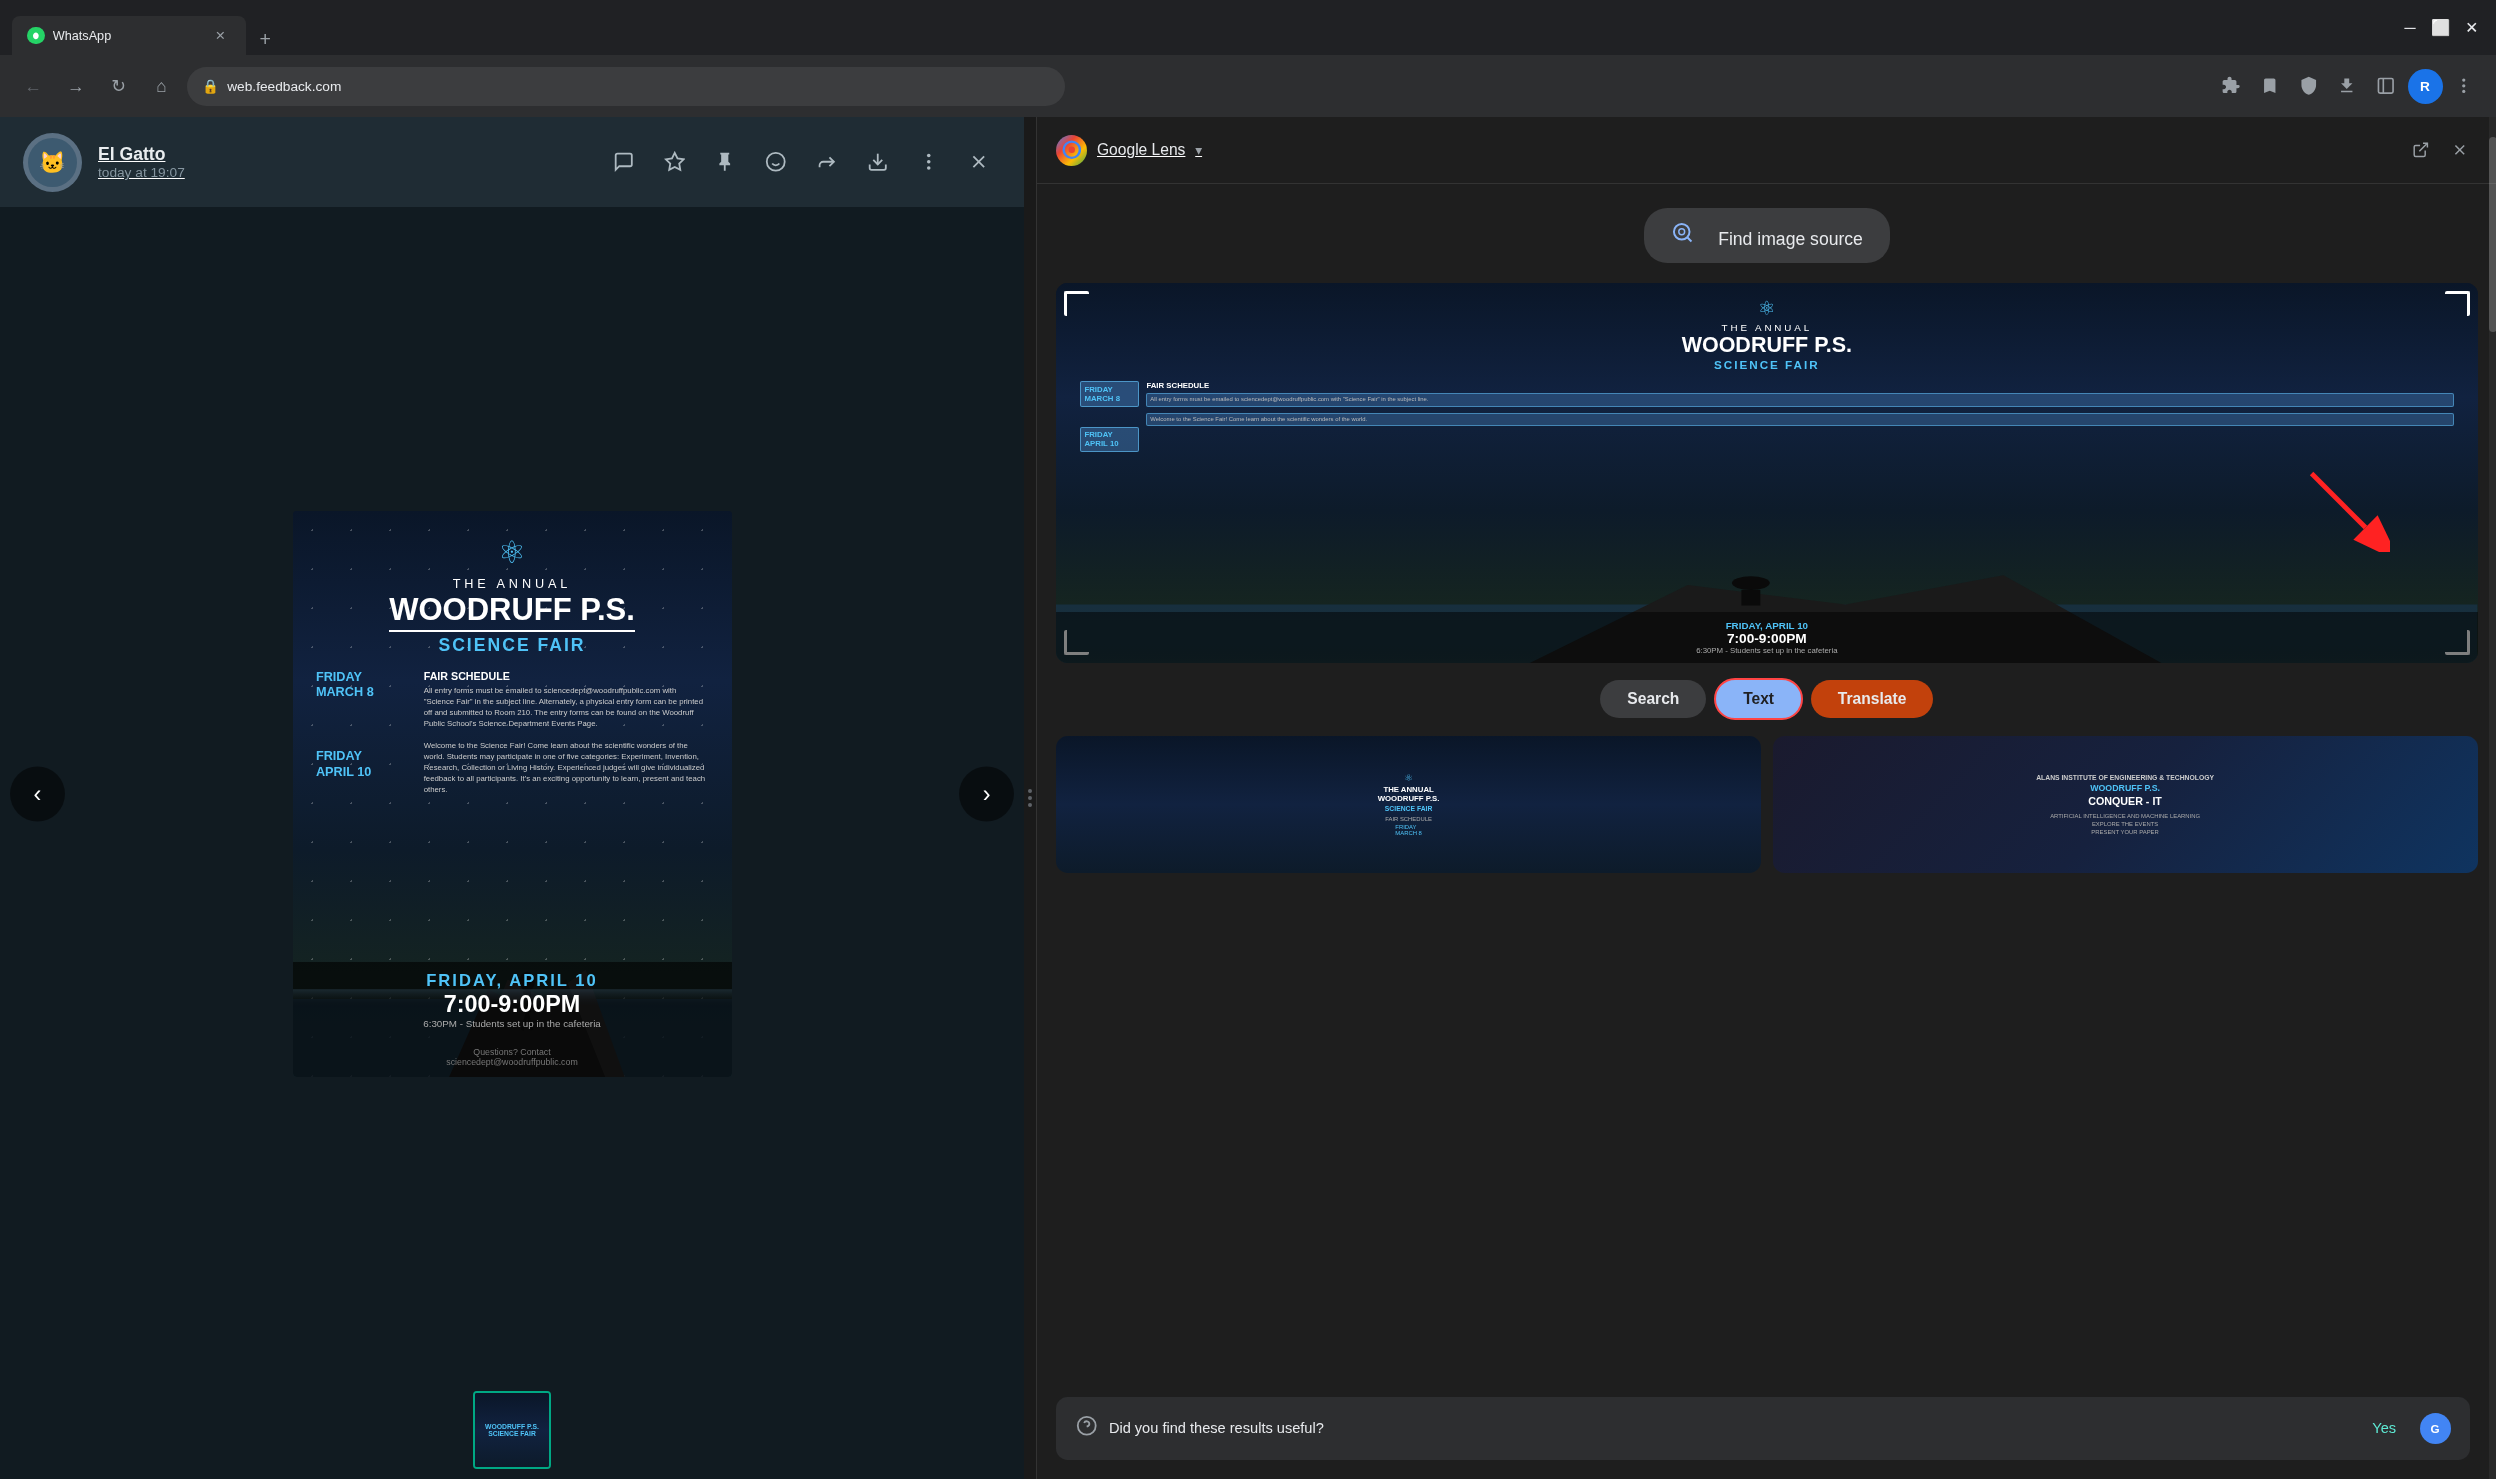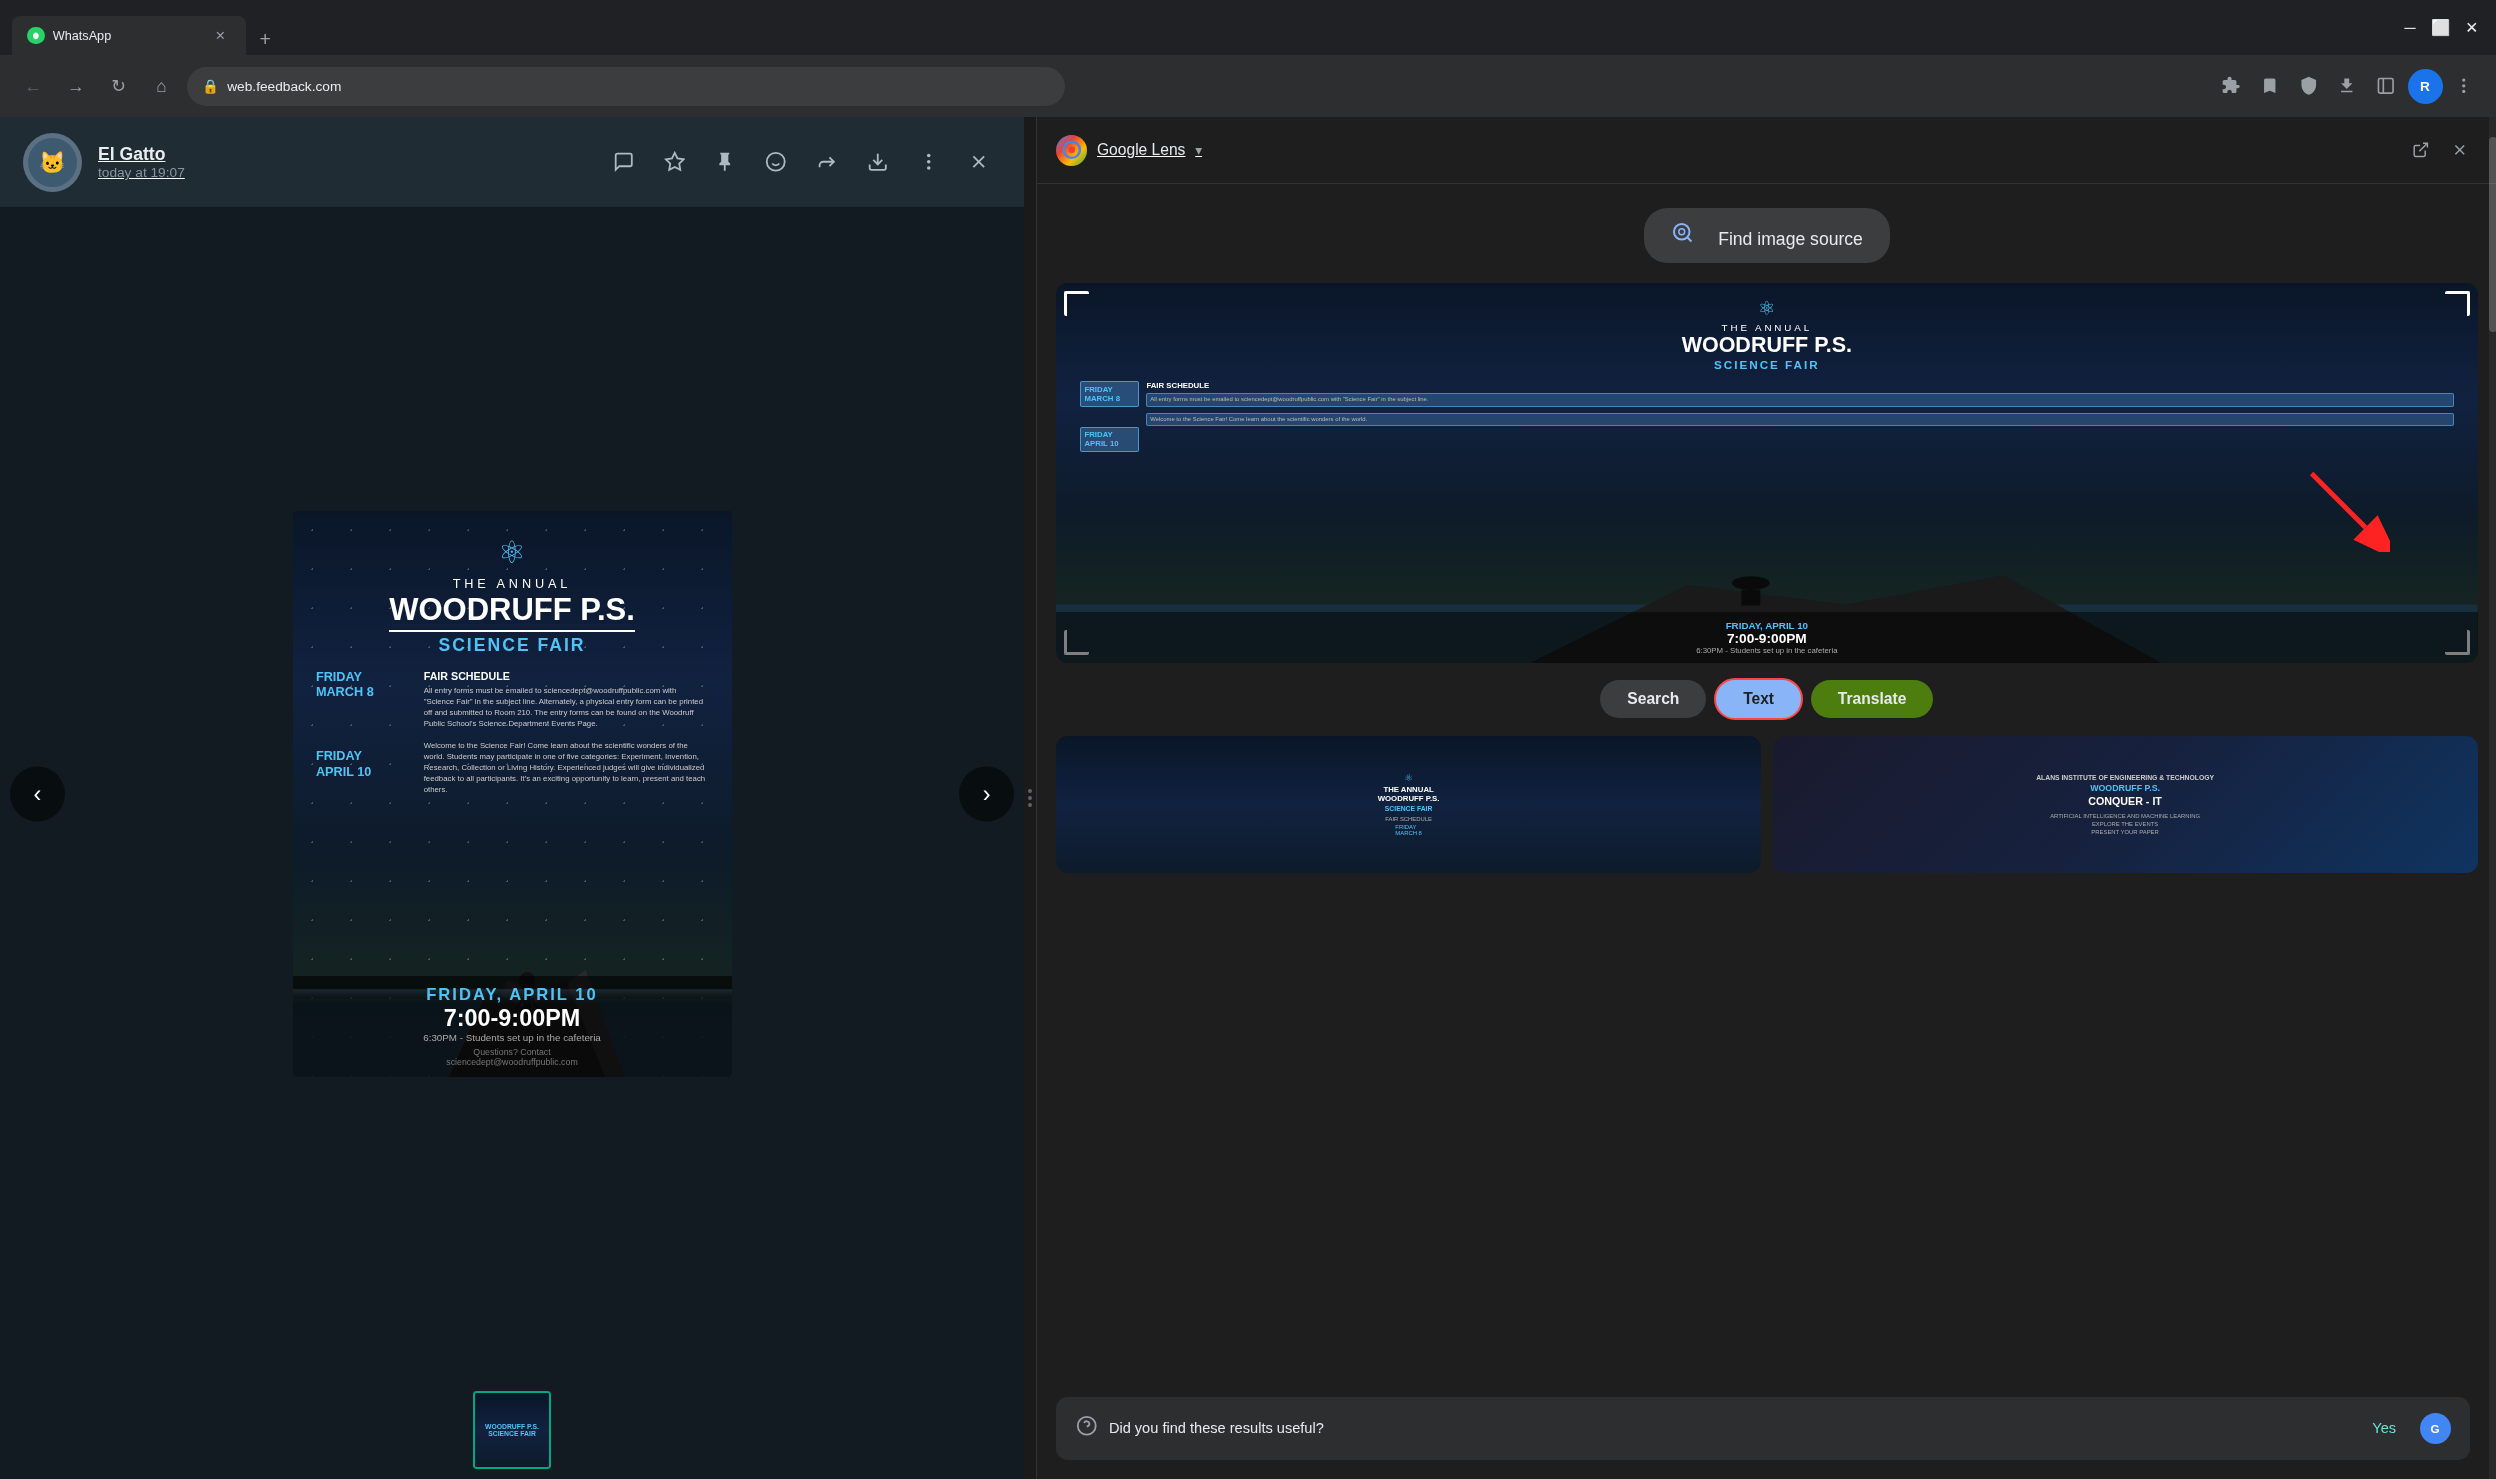--- a/index.html
+++ b/index.html
@@ -474,21 +474,21 @@
     .lens-tab.search {
       background: #3c3d3f;
       color: #e8eaed;
     }
     .lens-tab.text {
       background: #8ab4f8;
       color: #202124;
       border: 2.9px solid #ff4444;
     }
     .lens-tab.translate {
-      background: #4d7c0f;
+      background: #c2410c;
       color: #e8eaed;
     }
 
     
     .lens-results {
       margin: 0 19.5px;
       display: flex;
       gap: 11.7px;
     }
     .result-card {
@@ -743,21 +743,21 @@
                   <stop offset="100%" stop-color="transparent"></stop>
                 </linearGradient>
               </defs>
             </svg>
           </div>
 
           <div style="position:absolute; bottom:0; left:0; right:0; background:rgba(0,0,0,0.6); padding:9.8px 15.6px; text-align:center; z-index:5;">
             <div style="font-size:16.6px; color:#4fc3f7; font-weight:700; letter-spacing:2px;">FRIDAY, APRIL 10</div>
             <div style="font-size:23.4px; color:white; font-weight:900; font-family:Arial Black,sans-serif;">7:00-9:00PM</div>
             <div style="font-size:9.8px; color:#aaa;">6:30PM - Students set up in the cafeteria</div>
-            <div style="font-size:8.8px; color:#777; margin-top:4px;">Questions? Contact</div>
+            <div style="font-size:8.8px; color:#777; margin-top:18px;">Questions? Contact</div>
             <div style="font-size:8.8px; color:#777;">sciencedept@woodruffpublic.com</div>
           </div>
         </div>
       </div>
 
       <div class="nav-arrow right">›</div>
     </div>
 
     <div class="thumbnail-strip">
       <div class="thumbnail">

